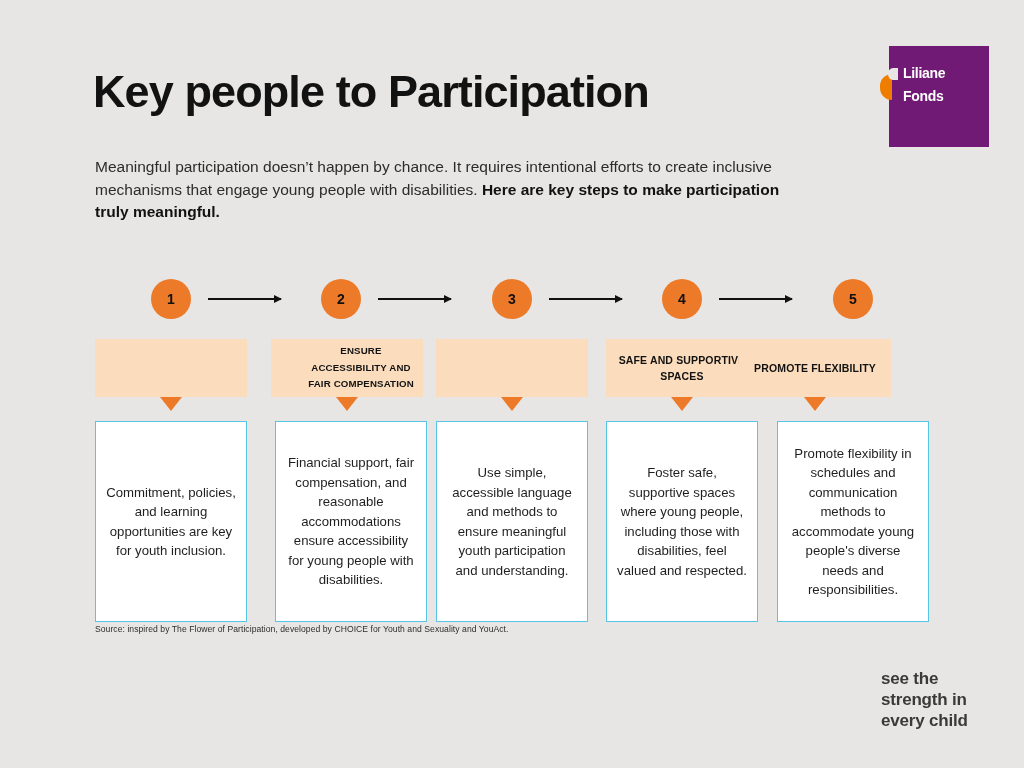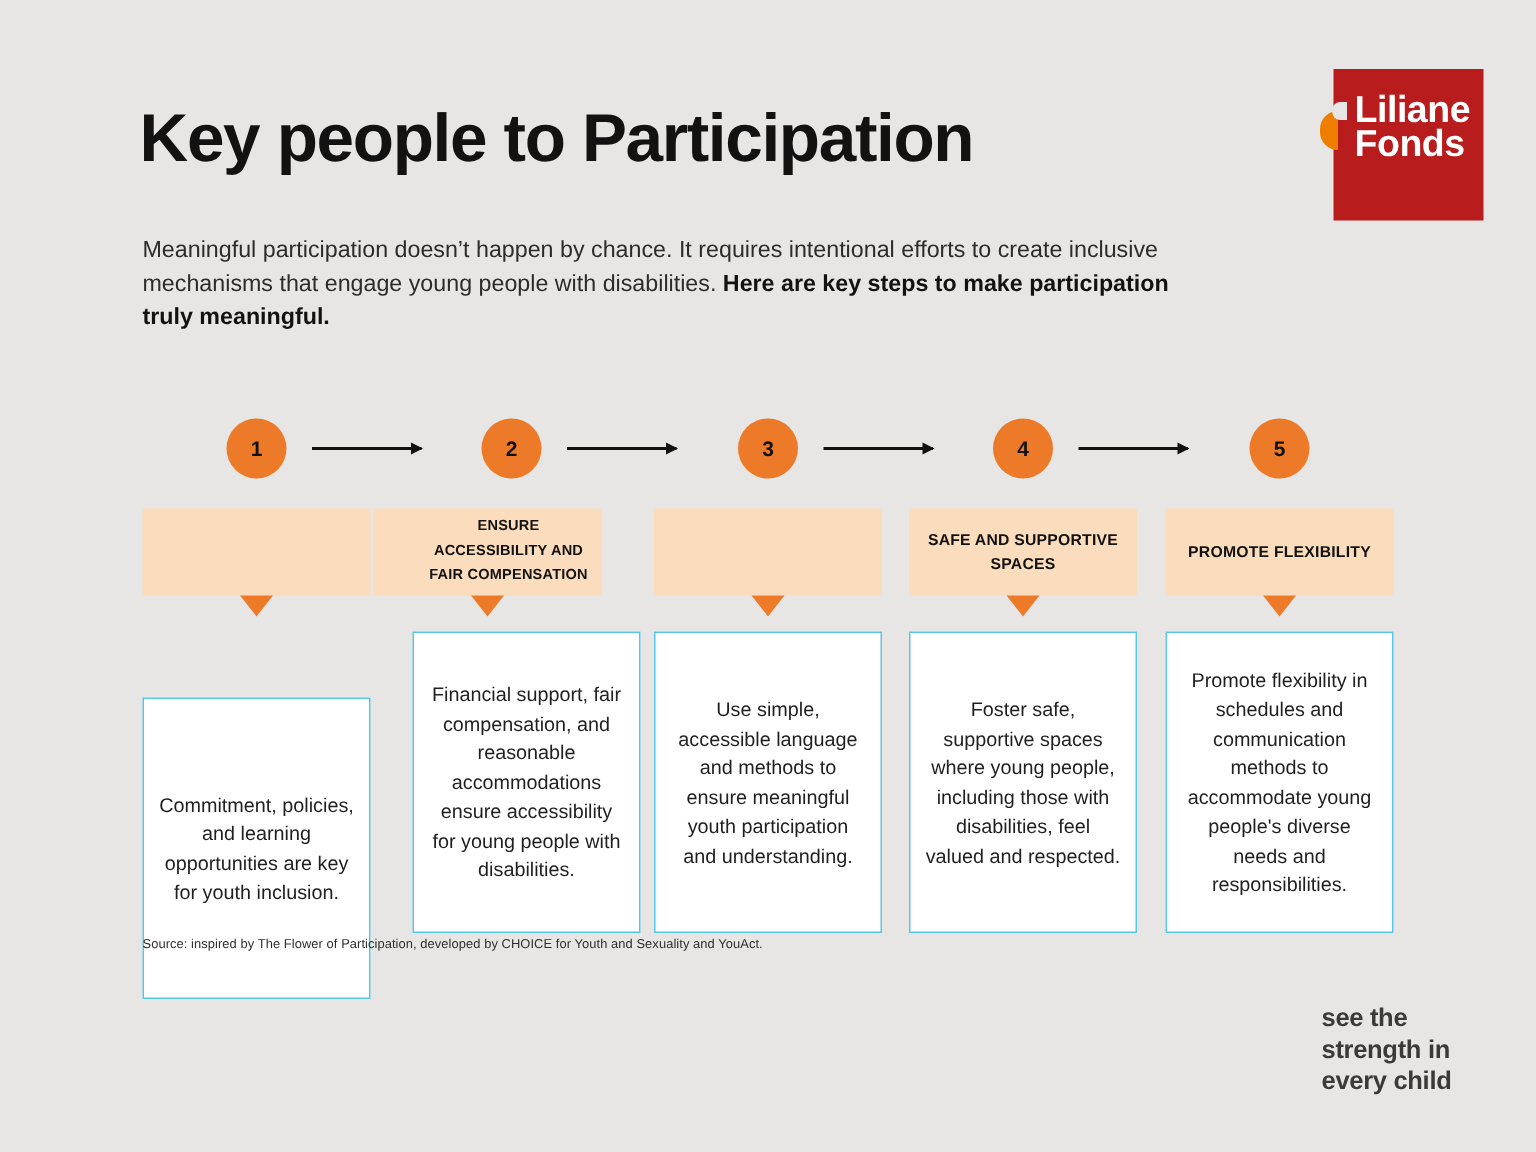--- a/index.html
+++ b/index.html
@@ -15,24 +15,24 @@
     position: relative;
   }
 
   
   .logo {
     position: absolute;
     left: 889px;
     top: 46px;
     width: 100px;
     height: 101px;
-    background: #b91c1c;
+    background: #701a75;
     color: #ffffff;
     font-weight: bold;
-    font-size: 25px;
+    font-size: 14px;
     line-height: 23px;
     padding: 16px 0 0 14px;
     box-sizing: border-box;
     letter-spacing: -0.3px;
   }
   .logo-notch {
     position: absolute;
     left: -9px;
     top: 28px;
     width: 12px;
@@ -252,39 +252,39 @@
 
   <div class="step-col" style="left:682px;">
     <div class="circle">5</div>
   </div>
 </div>
 
 <div class="headers">
   <div class="hdr" style="left:0px;">
     <span class="hdr-tri"></span>
   </div>
-  <div class="hdr narrow" style="left:154px;padding-left:32px;">
+  <div class="hdr narrow" style="left:176px;padding-left:32px;">
     <span class="hdr-text">ENSURE ACCESSIBILITY AND FAIR COMPENSATION</span>
     <span class="hdr-tri"></span>
   </div>
   <div class="hdr" style="left:341px;">
     <span class="hdr-tri"></span>
   </div>
   <div class="hdr" style="left:511px;">
     <span class="hdr-text">SAFE AND SUPPORTIVE SPACES</span>
     <span class="hdr-tri"></span>
   </div>
-  <div class="hdr" style="left:682px;">
+  <div class="hdr" style="left:644px;">
     <span class="hdr-text">PROMOTE FLEXIBILITY</span>
     <span class="hdr-tri"></span>
   </div>
 </div>
 
 <div class="cards">
-  <div class="card" style="left:0px;margin-top:44px;">
+  <div class="card" style="left:0px;">
     <span class="card-text">Commitment, policies, and learning opportunities are key for youth inclusion.</span>
   </div>
   <div class="card" style="left:180px;">
     <span class="card-text">Financial support, fair compensation, and reasonable accommodations ensure accessibility for young people with disabilities.</span>
   </div>
   <div class="card" style="left:341px;">
     <span class="card-text">Use simple, accessible language and methods to ensure meaningful youth participation and understanding.</span>
   </div>
   <div class="card" style="left:511px;">
     <span class="card-text">Foster safe, supportive spaces where young people, including those with disabilities, feel valued and respected.</span>

